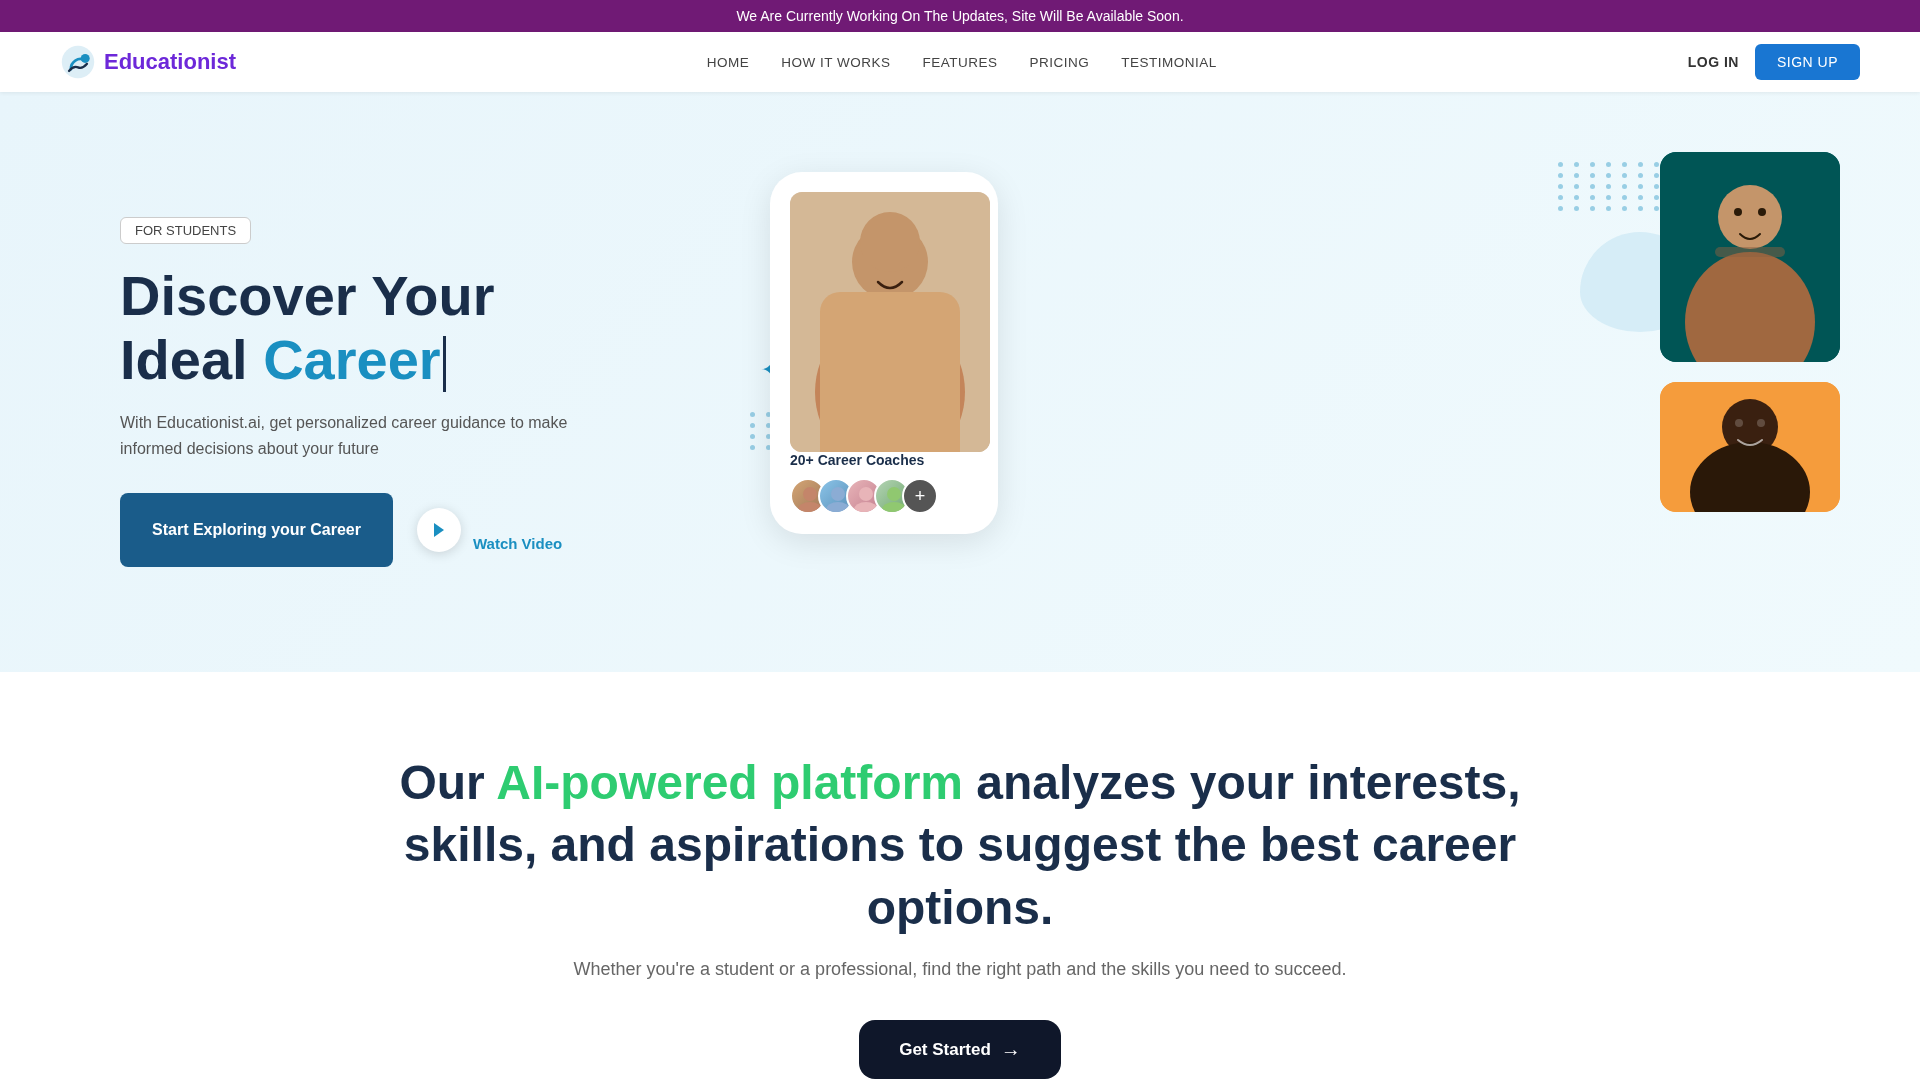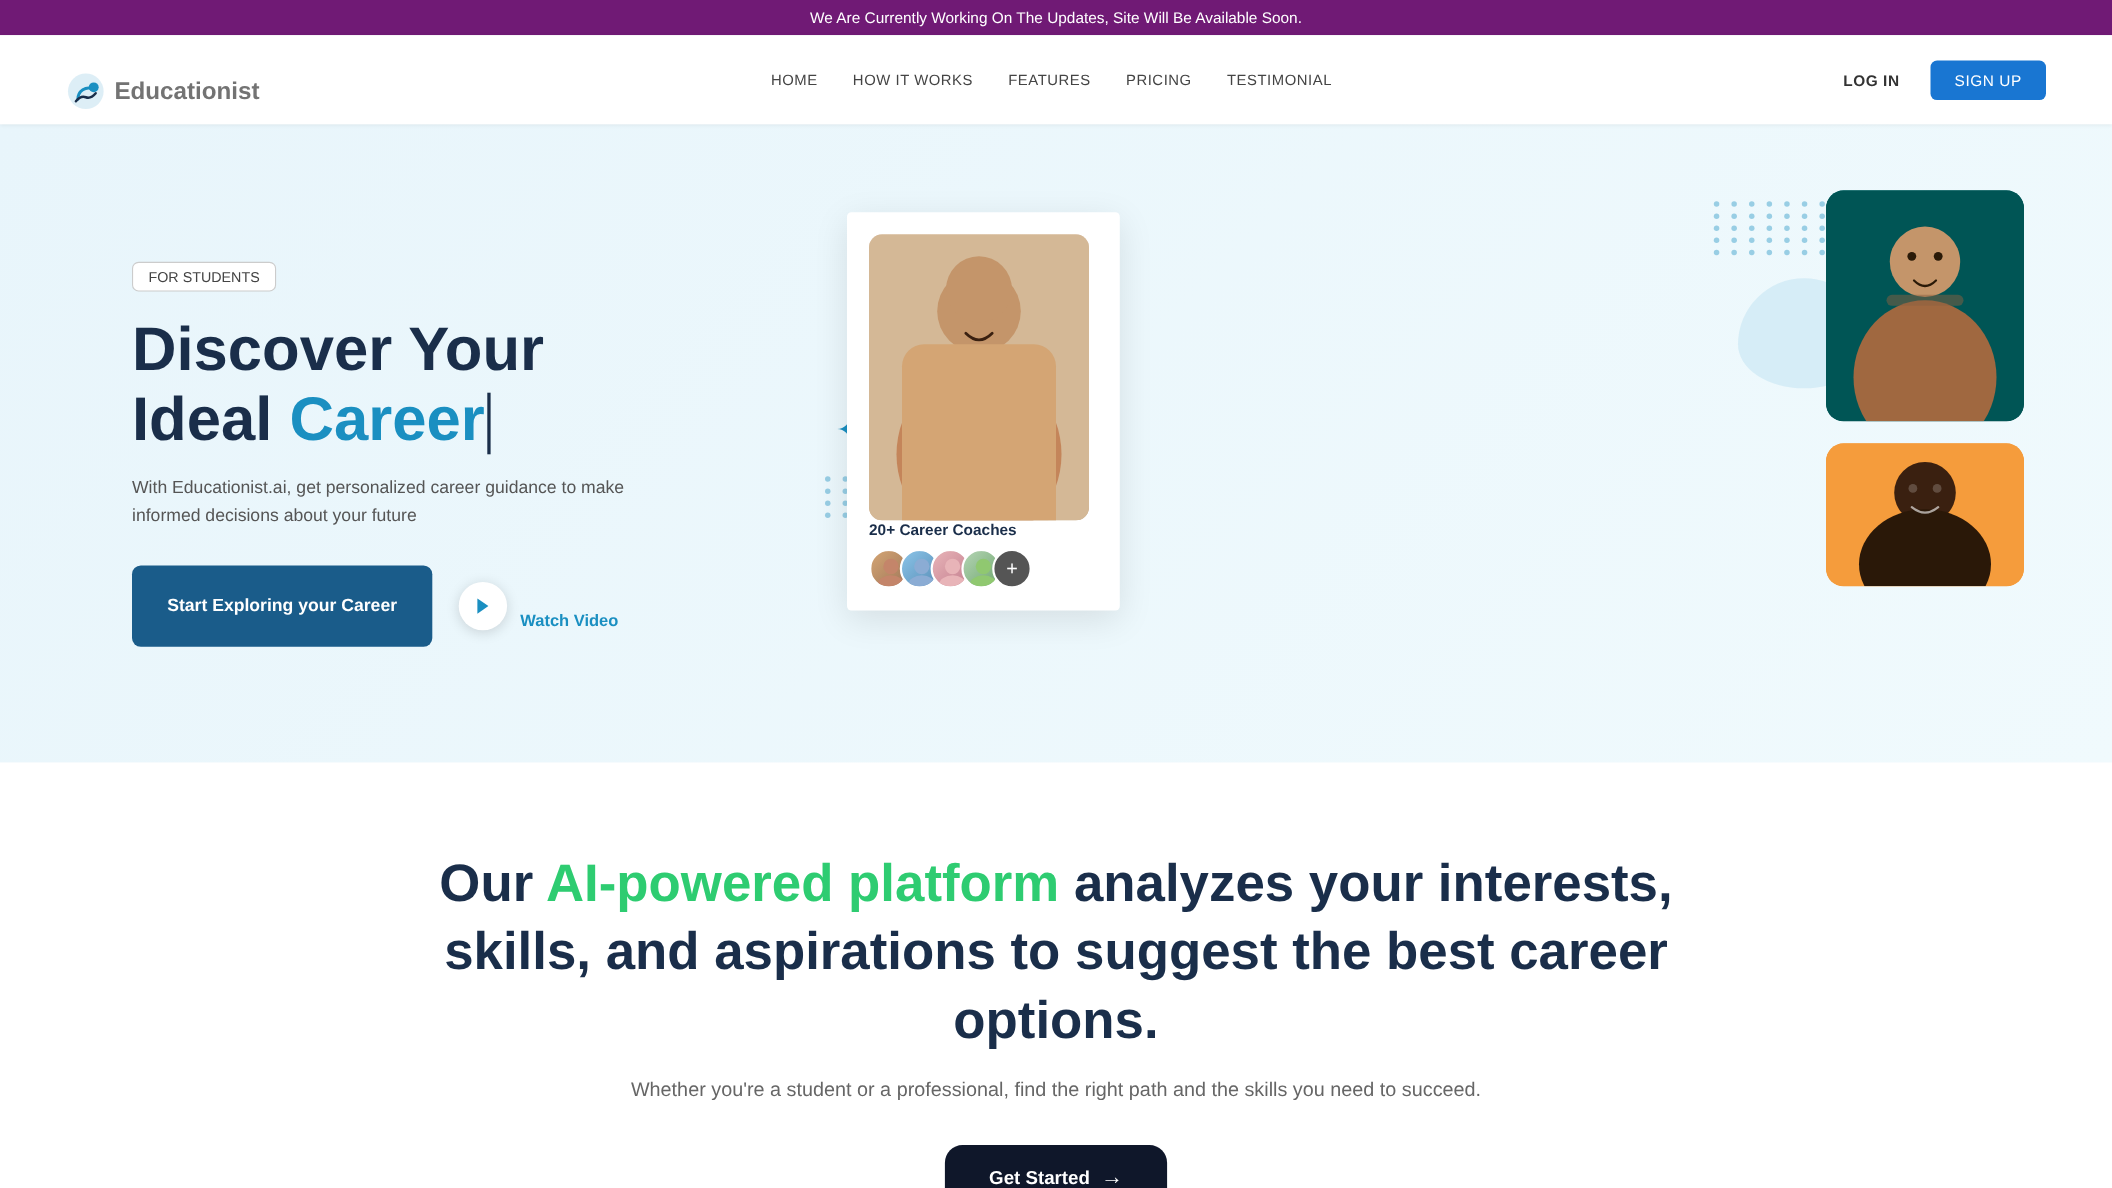--- a/index.html
+++ b/index.html
@@ -26,23 +26,22 @@
       position: sticky;
       top: 0;
       z-index: 100;
     }
     .logo {
       display: flex;
       align-items: center;
       gap: 8px;
       font-size: 22px;
       font-weight: 700;
-      color: #737373;
+      color: #6d28d9;
       text-decoration: none;
-      margin-top: 21px;
     }
     .logo-icon {
       width: 36px;
       height: 36px;
     }
     .nav-links {
       display: flex;
       gap: 32px;
       list-style: none;
     }
@@ -50,21 +49,21 @@
       text-decoration: none;
       color: #444;
       font-size: 13.5px;
       font-weight: 500;
       letter-spacing: 0.5px;
       text-transform: uppercase;
     }
     .nav-auth {
       display: flex;
       align-items: center;
-      gap: 28px;
+      gap: 16px;
     }
     .btn-login {
       background: none;
       border: none;
       font-size: 14px;
       font-weight: 600;
       color: #333;
       cursor: pointer;
       text-transform: uppercase;
       letter-spacing: 0.5px;
@@ -178,27 +177,27 @@
     .hero-right {
       flex: 1;
       position: relative;
       display: flex;
       justify-content: center;
       align-items: center;
       min-height: 480px;
     }
     .hero-card {
       background: white;
-      border-radius: 4px;
+      border-radius: 32px;
       padding: 20px;
       box-shadow: 0 8px 32px rgba(0,0,0,0.1);
       position: absolute;
       left: 30px;
       top: 20px;
-      width: 248px;
+      width: 228px;
       z-index: 3;
     }
     
     .person-main {
       width: 200px;
       height: 260px;
       background: linear-gradient(160deg, #e8d5c4 30%, #c4a882 100%);
       border-radius: 12px;
       position: relative;
     }

